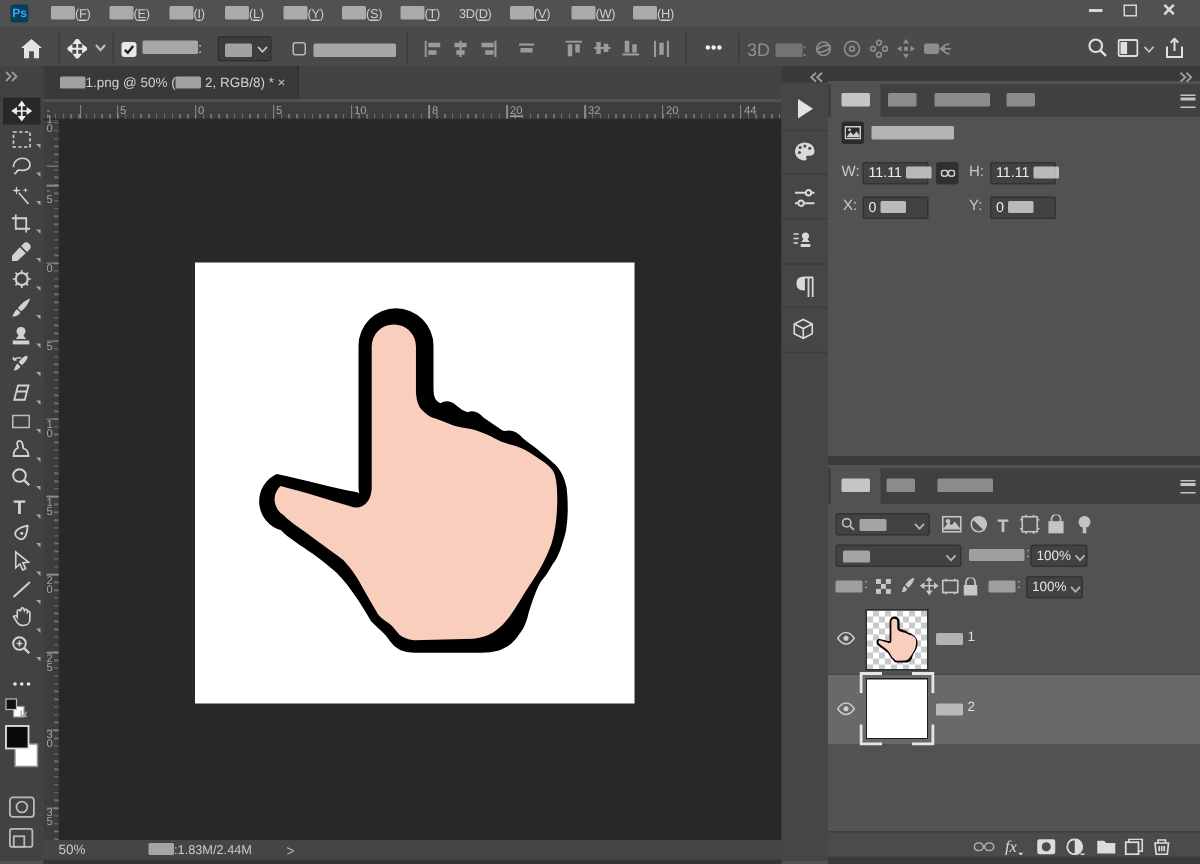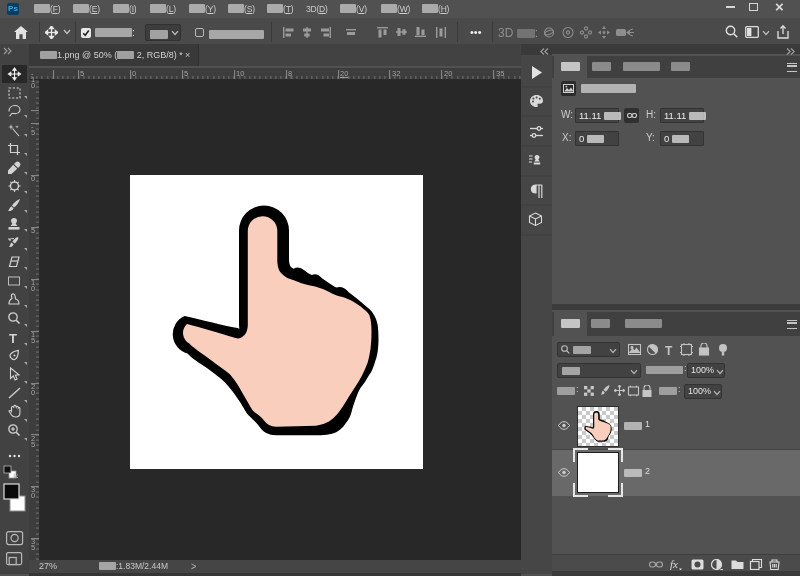--- a/index.html
+++ b/index.html
@@ -363,21 +363,21 @@
     <div class="abs" style="left:0;top:8px;width:492px;height:3px;background:repeating-linear-gradient(to right,#6f6f6f 0 1px,transparent 1px 5.19px);background-position:2.39px 0;"></div>
     <div class="abs" style="left:0;top:2px;width:492px;height:9px;background:repeating-linear-gradient(to right,#8b8b8b 0 1px,transparent 1px 51.9px);background-position:49.1px 0;"></div>
     <div class="abs" style="left:51px;top:1px;font-size:7.5px;color:#a2a2a2;">5</div>
     <div class="abs" style="left:103px;top:1px;font-size:7.5px;color:#a2a2a2;">0</div>
     <div class="abs" style="left:155px;top:1px;font-size:7.5px;color:#a2a2a2;">5</div>
     <div class="abs" style="left:207px;top:1px;font-size:7.5px;color:#a2a2a2;">10</div>
     <div class="abs" style="left:259px;top:1px;font-size:7.5px;color:#a2a2a2;">8</div>
     <div class="abs" style="left:311px;top:1px;font-size:7.5px;color:#a2a2a2;text-decoration:underline;">20</div>
     <div class="abs" style="left:363px;top:1px;font-size:7.5px;color:#a2a2a2;">32</div>
     <div class="abs" style="left:415px;top:1px;font-size:7.5px;color:#a2a2a2;">20</div>
-    <div class="abs" style="left:467px;top:1px;font-size:7.5px;color:#a2a2a2;">35</div>
+    <div class="abs" style="left:467px;top:1px;font-size:7.5px;color:#a2a2a2;">44</div>
   </div>
   <div class="abs" id="rulerv" style="left:29px;top:80px;width:11px;height:480px;background:#3d3d3d;border-right:1px solid #2a2a2a;box-sizing:border-box;">
     <div class="abs" style="left:7px;top:0;width:3px;height:480px;background:repeating-linear-gradient(to bottom,#6f6f6f 0 1px,transparent 1px 5.19px);background-position:0 1.58px;"></div>
     <div class="abs" style="left:2px;top:0;width:8px;height:480px;background:repeating-linear-gradient(to bottom,#8b8b8b 0 1px,transparent 1px 51.9px);background-position:0 43.1px;"></div>
     <div class="abs" style="left:2px;top:-9px;font-size:7.5px;color:#a2a2a2;line-height:6px;">-<br>1<br>0</div>
     <div class="abs" style="left:2px;top:44px;font-size:7.5px;color:#a2a2a2;line-height:6px;">-<br>5</div>
     <div class="abs" style="left:2px;top:96px;font-size:7.5px;color:#a2a2a2;line-height:6px;">0</div>
     <div class="abs" style="left:2px;top:148px;font-size:7.5px;color:#a2a2a2;line-height:6px;">5</div>
     <div class="abs" style="left:2px;top:200px;font-size:7.5px;color:#a2a2a2;line-height:6px;">1<br>0</div>
     <div class="abs" style="left:2px;top:252px;font-size:7.5px;color:#a2a2a2;line-height:6px;">1<br>5</div>
@@ -409,21 +409,21 @@
         C125,239 119,230 114.5,222 C110,214 104,206 100,202
         C98,200 96.8,198.5 95.7,197 C82,187 68,176 58,167.5
         A12,12 0 0 1 56,146.5 C70,148 90,153 106,160
         C108,160.5 112,161.5 113.8,164.5 Q115.7,168.5 117,168.5 Z"></path>
     </defs>
     <use href="#hand"></use>
   </svg>
 
   <div class="abs" style="left:29px;top:560px;width:492px;height:13px;background:#454545;"></div>
   <div class="abs" style="left:29px;top:573px;width:492px;height:3px;background:#353535;"></div>
-  <div class="abs" style="left:39px;top:560px;height:13px;line-height:13px;font-size:9px;color:#c9c9c9;">27%</div>
+  <div class="abs" style="left:39px;top:560px;height:13px;line-height:13px;font-size:9px;color:#c9c9c9;">50%</div>
   <div class="abs" style="left:99px;top:560px;height:13px;line-height:13px;font-size:8.5px;color:#c9c9c9;"><span class="cjk" style="width:17px;height:8px;"></span>:1.83M/2.44M</div>
   <div class="abs" style="left:191px;top:561px;height:13px;line-height:12px;font-size:9px;color:#b5b5b5;transform:scaleY(1.15);">&gt;</div>
 
   <div class="abs" id="rstrip" style="left:521px;top:44px;width:31px;height:530px;background:#464646;"></div>
   <div class="abs" style="left:521px;top:44px;width:31px;height:11px;background:#3a3a3a;"></div>
   <svg class="abs" style="left:540px;top:48px;" width="9" height="7" viewBox="0 0 9 7">
       <path d="M4,0.5 L0.8,3.5 L4,6.5 M8,0.5 L4.8,3.5 L8,6.5" stroke="#9e9e9e" stroke-width="1.2" fill="none"></path>
     </svg>
   <svg class="abs" style="left:521px;top:57px;" width="31" height="180" viewBox="0 0 31 180">
     <g stroke="#3c3c3c" stroke-width="1">

